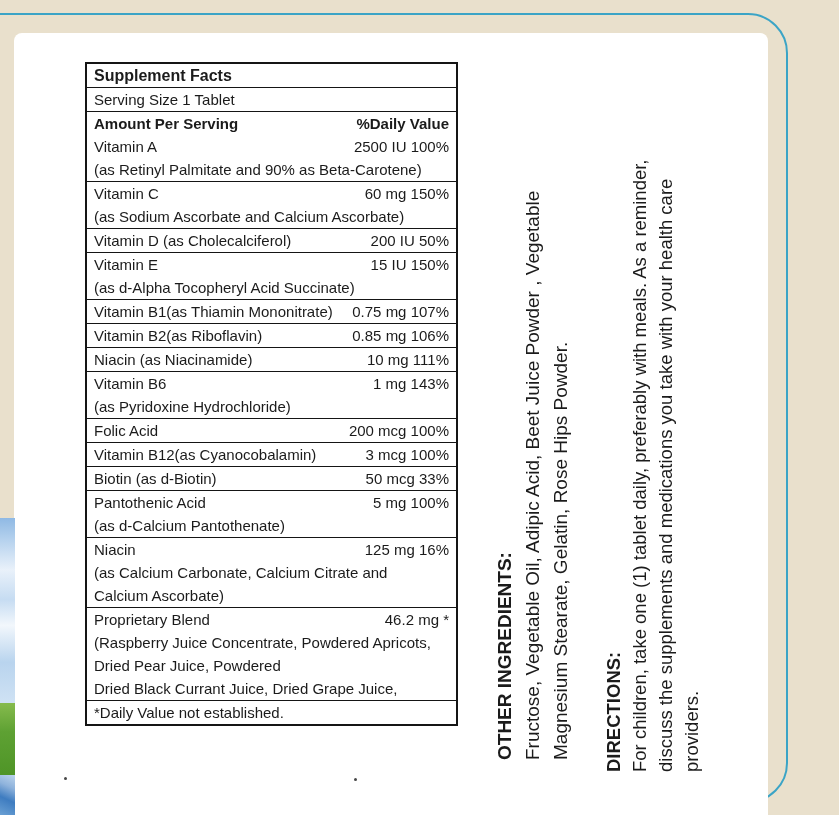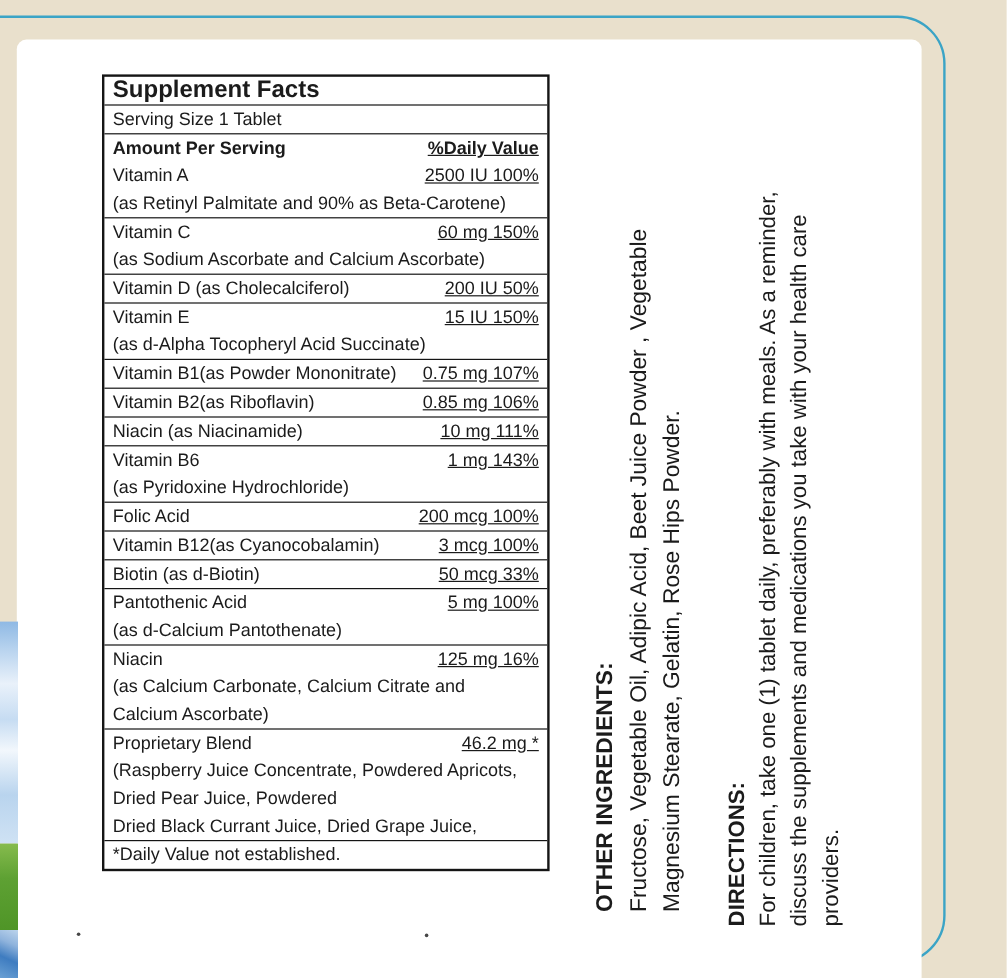--- a/index.html
+++ b/index.html
@@ -35,23 +35,23 @@
   
   .facts{
     position:absolute;left:85px;top:62px;width:373px;z-index:5;
     background:#fff;border:2px solid #151515;box-sizing:border-box;
     font-size:15px;
   }
   .frow{border-top:1.5px solid #151515;padding:0 7px;line-height:23px;}
   .frow:first-child{border-top:none;}
   .frow-main{display:flex;justify-content:space-between;align-items:baseline;}
   .fname{text-align:right;}
-  .famt{text-align:left;white-space:nowrap;padding-left:6px;text-decoration:underline;}
+  .famt{text-align:left;white-space:nowrap;padding-left:6px;}
   .fsub{text-align:left;}
-  .ftitle{font-weight:bold;font-size:20px;}
+  .ftitle{font-weight:bold;font-size:16px;}
   .fhead{font-weight:bold;}
   
   .vblock{
     position:absolute;z-index:5;white-space:nowrap;
     transform:rotate(-90deg);transform-origin:0 0;
   }
   .vblock .vtitle{font-weight:bold;}
   #other-ingredients{left:491px;top:760px;font-size:19px;line-height:28px;}
   #directions{left:601px;top:772px;font-size:18.5px;line-height:26px;}
   .speck{position:absolute;width:3px;height:3px;border-radius:50%;background:#474747;z-index:6;}
@@ -100,21 +100,21 @@
         </div>
         <div class="frow">
           <div class="frow-main">
             <span class="fname">Vitamin E</span>
             <span class="famt">15 IU 150%</span>
           </div>
           <div class="fsub">(as d-Alpha Tocopheryl Acid Succinate)</div>
         </div>
         <div class="frow">
           <div class="frow-main">
-            <span class="fname">Vitamin B1(as Powder Mononitrate)</span>
+            <span class="fname">Vitamin B1(as Thiamin Mononitrate)</span>
             <span class="famt">0.75 mg 107%</span>
           </div>
         </div>
         <div class="frow">
           <div class="frow-main">
             <span class="fname">Vitamin B2(as Riboflavin)</span>
             <span class="famt">0.85 mg 106%</span>
           </div>
         </div>
         <div class="frow">

